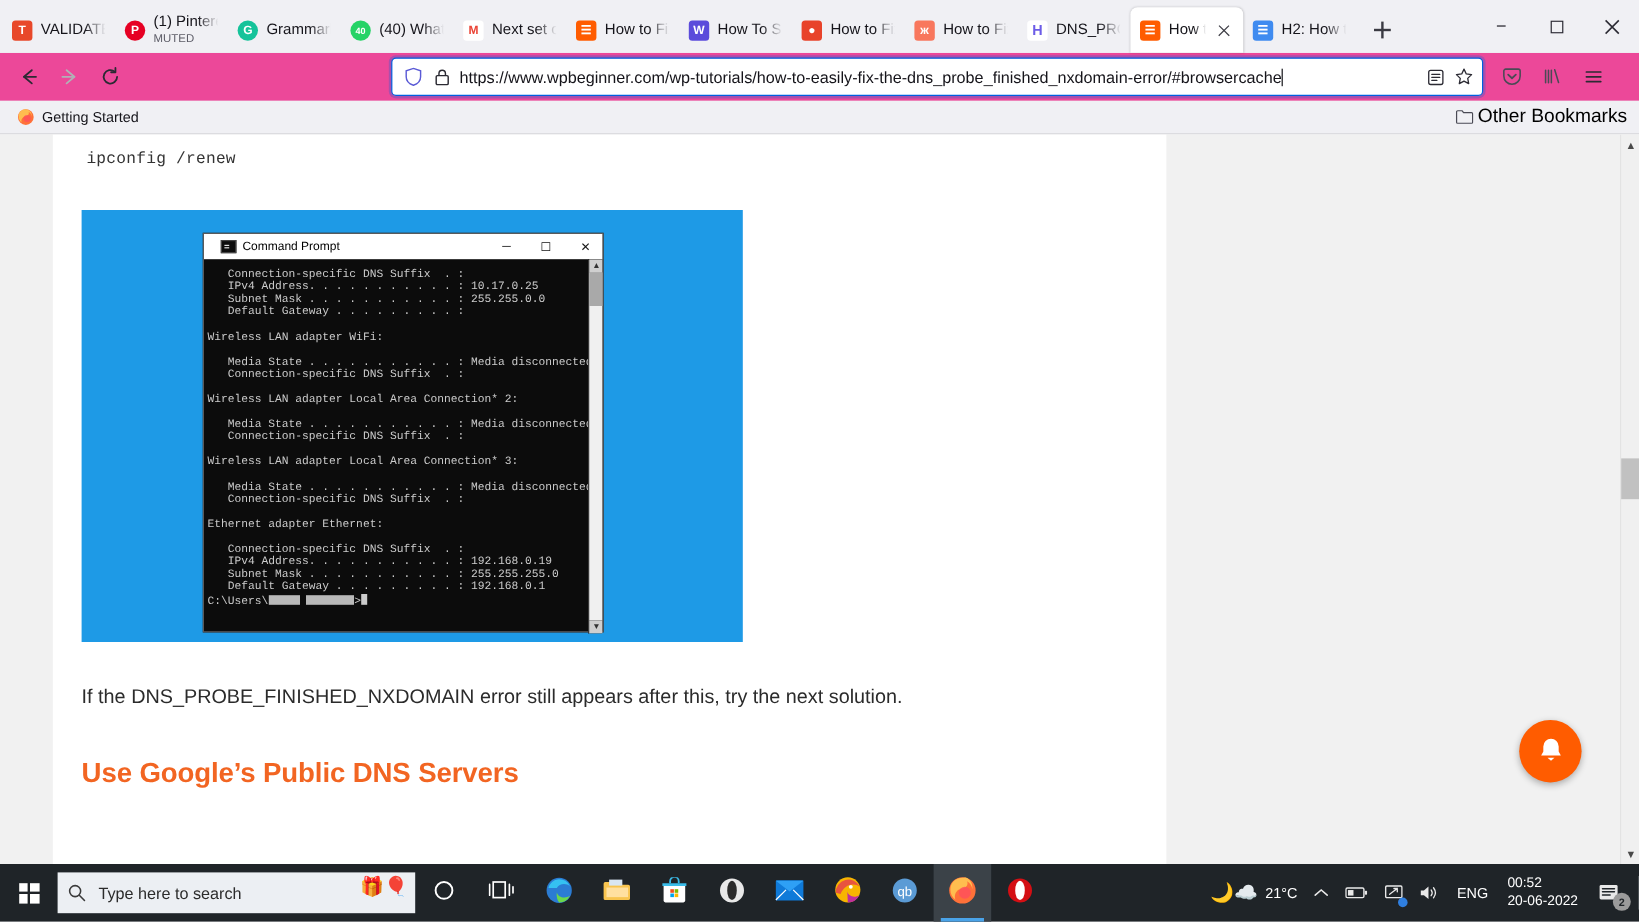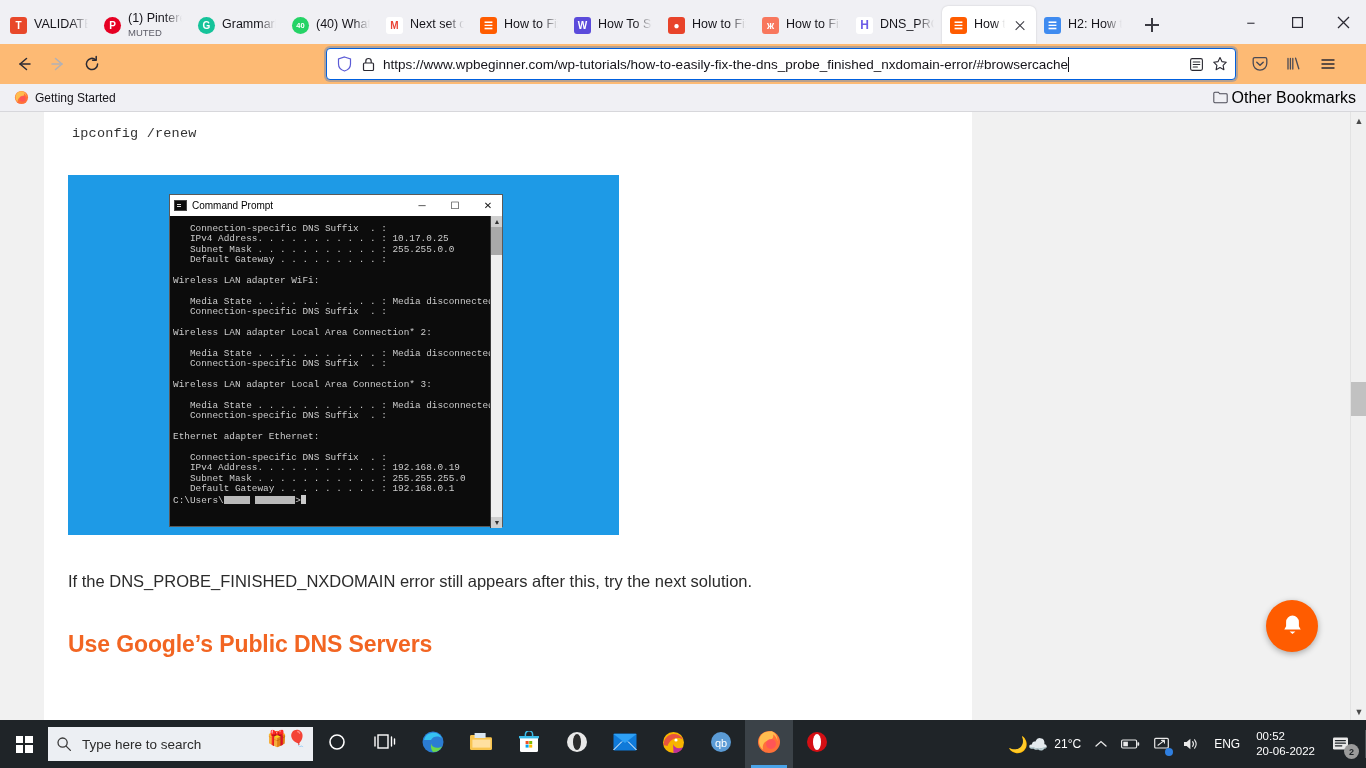--- a/index.html
+++ b/index.html
@@ -37,21 +37,21 @@
   .newtab { width: 32px; height: 32px; margin: 0 0 3px 6px; position: relative; flex: 0 0 32px; border-radius: 4px; }
   .newtab::before, .newtab::after { content:""; position:absolute; background:#3a3a42; }
   .newtab::before { left: 9px; top: 15.3px; width: 14px; height: 1.5px; }
   .newtab::after  { top: 9px; left: 15.3px; height: 14px; width: 1.5px; }
 
   .wincontrols { position: absolute; right: 0; top: 0; height: 44px; display: flex; align-items: center; }
   .wc { width: 46px; height: 44px; display: flex; align-items: center; justify-content: center; position: relative; }
   .wc .gl { font-size: 15px; color: #2b2a33; line-height: 1; }
 
   
-  .navbar { height: 40px; display: flex; align-items: center; padding: 0 8px; gap: 2px; background: #fdba74; }
+  .navbar { height: 40px; display: flex; align-items: center; padding: 0 8px; gap: 2px; background: #ec4899; }
   .navbtn { width: 32px; height: 32px; border-radius: 4px; display: flex; align-items: center; justify-content: center; flex: 0 0 32px; }
   .navbtn svg { display: block; }
 
   .urlbar {
     flex: 1 1 auto; height: 32px; margin: 0 6px; background: #fff;
     border: 1px solid #0060df; border-radius: 4px; display: flex; align-items: center;
     padding: 0 6px 0 8px; gap: 6px; box-shadow: 0 0 0 2px rgba(0,96,223,.28);
     max-width: 910px; margin-left: 216px;
   }
   .urlbar .utext { flex: 1 1 auto; font-size: 13.5px; color: #15141a; white-space: nowrap; overflow: hidden; position: relative; }
@@ -69,21 +69,21 @@
   .article { position: absolute; left: 44px; top: 0; width: 928px; height: 100%; background: #ffffff; }
   .article-inner { padding: 0 24px; }
 
   .codeblock { font-family: "Liberation Mono", monospace; font-size: 13.5px; color: #333; padding-top: 14px; padding-left: 4px; letter-spacing: .2px; }
   .para { font-size: 16.5px; line-height: 28px; color: #2b2b2b; margin-top: 32px; max-width: 690px; }
   .figure { margin-top: 34px; width: 551px; height: 360px; background: #1e9ae6; position: relative; overflow: hidden; }
   .h2 { margin-top: 36px; font-size: 23px; font-weight: bold; color: #f26522; letter-spacing: -.1px; }
 
   
   .cmdwin { position: absolute; left: 101px; top: 19px; width: 334px; height: 333px; background: #0c0c0c; border: 1px solid #5a5a5a; }
-  .cmdtitle { height: 21px; background: #ffffff; display: flex; align-items: center; padding-left: 4px; gap: 5px; }
+  .cmdtitle { height: 21px; background: #ffffff; display: flex; align-items: center; padding-left: 14px; gap: 5px; }
   .cmdtitle .cmdico { width: 13px; height: 11px; background: #0c0c0c; border: 1px solid #444; position: relative; flex: 0 0 13px; }
   .cmdtitle .cmdico::after { content:""; position:absolute; left:1.5px; top:3px; width:4px; height:1px; background:#ddd; box-shadow: 0 2px 0 #ddd; }
   .cmdtitle .cmdname { font-size: 10px; color: #000; font-family: "Liberation Sans", sans-serif; flex: 1 1 auto; }
   .cmdtitle .cbtn { width: 28px; height: 21px; display:flex; align-items:center; justify-content:center; font-size: 10px; color:#111; }
   .cmdbody { position: relative; height: 312px; padding: 8px 0 0 3px; overflow: hidden; }
   .cmdbody pre {
     font-family: "Liberation Mono", monospace; font-size: 9.4px; line-height: 10.4px;
     color: #ccc; white-space: pre; letter-spacing: 0px;
   }
   .cmdscroll { position: absolute; right: 0; top: 0; width: 12px; height: 312px; background: #0c0c0c; border-left: 1px solid #3a3a3a; }
@@ -100,21 +100,21 @@
   .pagescroll { position: absolute; right: 0; top: 0; width: 16px; height: 100%; background: #f0f0f0; border-left: 1px solid #e3e3e3; }
   .pagescroll .sarrow { width: 16px; height: 17px; display: flex; align-items: center; justify-content: center; font-size: 9px; color: #4a4a4a; }
   .pagescroll .sarrow.bottom { position: absolute; bottom: 0; }
   .pagescroll .sthumb { position: absolute; left: 0; width: 16px; background: #c1c1c1; top: 270px; height: 34px; }
 
   
   #taskbar { position: absolute; left: 0; bottom: 0; width: 1366px; height: 48px; background: #1f2428; display: flex; align-items: center; }
   .startbtn { width: 48px; height: 48px; display: flex; align-items: center; justify-content: center; }
   .winlogo { width: 17px; height: 17px; display: grid; grid-template-columns: 1fr 1fr; grid-template-rows: 1fr 1fr; gap: 2px; }
   .winlogo i { background: #fff; display: block; }
-  .searchbox { width: 265px; height: 34px; background: #eceff3; display: flex; align-items: center; padding: 0 8px; gap: 10px; position: relative; }
+  .searchbox { width: 298px; height: 34px; background: #eceff3; display: flex; align-items: center; padding: 0 8px; gap: 10px; position: relative; }
   .searchbox .sph { font-size: 13.5px; color: #2b2b2b; }
   .tbicon { width: 48px; height: 48px; display: flex; align-items: center; justify-content: center; position: relative; }
   .tbicon.active { background: #3b4248; }
   .tbicon.active::after { content:""; position:absolute; left:6px; right:6px; bottom:0; height:3px; background:#4aa3e8; }
   .tray { position: absolute; right: 0; display: flex; align-items: center; height: 48px; gap: 0; }
   .traycell { display: flex; align-items: center; justify-content: center; height: 48px; padding: 0 7px; color: #fff; font-size: 12px; }
   .clock { display: flex; flex-direction: column; align-items: flex-start; justify-content: center; line-height: 15px; padding: 0 9px; color: #fff; font-size: 11.5px; }
   .actioncenter { position: relative; padding: 0 12px 0 8px; }
   .badge { position: absolute; right: 4px; bottom: 9px; width: 15px; height: 15px; border-radius: 50%; background: #9b9b9b; color: #1f2428; font-size: 9px; display: flex; align-items: center; justify-content: center; font-weight: bold; }
   .traysep { width: 1px; height: 28px; background: #4b5155; margin-left: 2px; }

